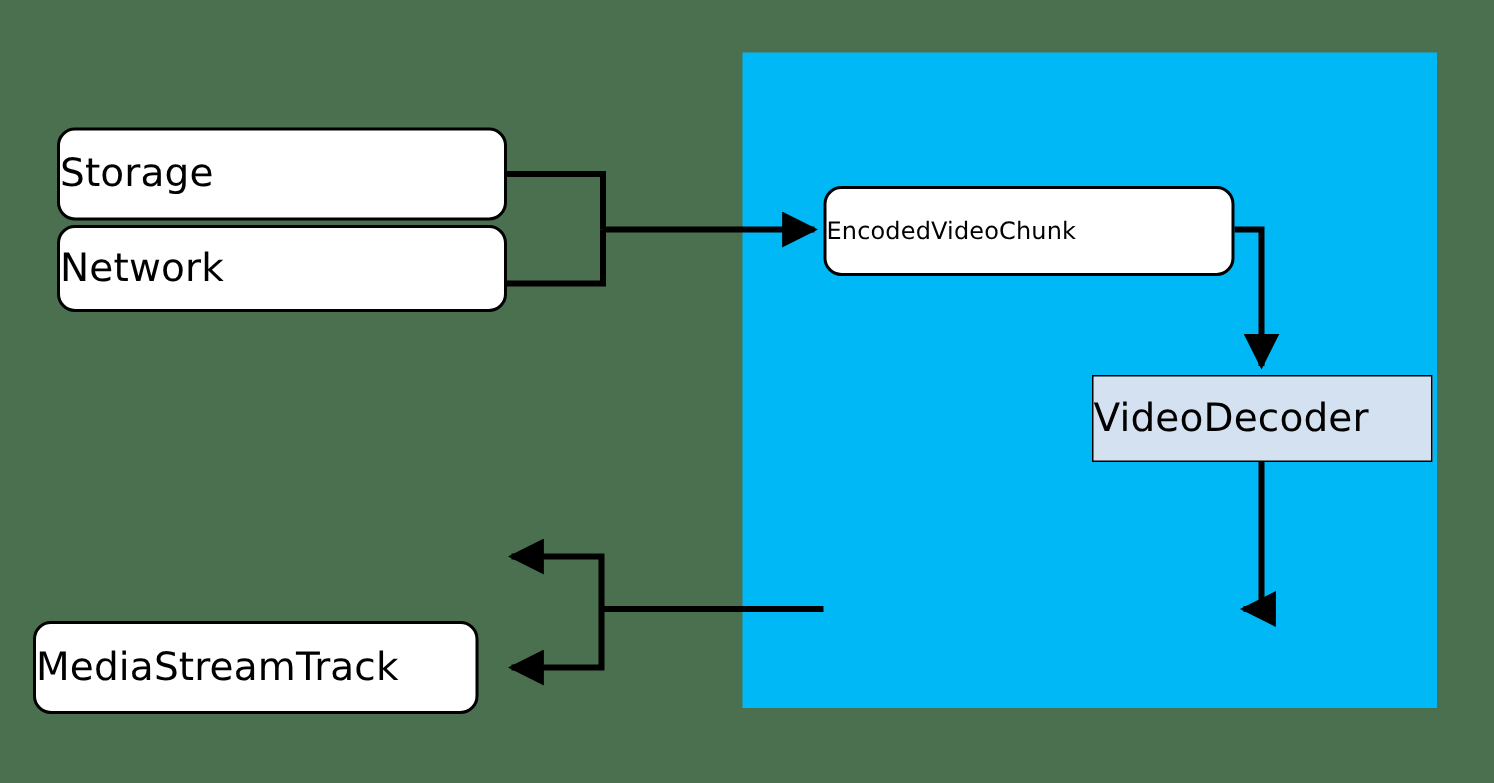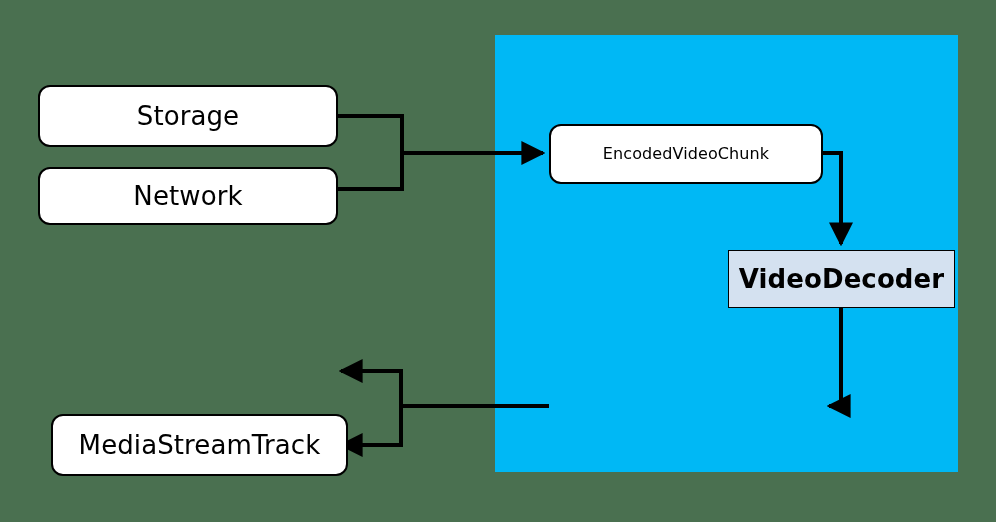--- a/index.html
+++ b/index.html
@@ -33,43 +33,42 @@
     top: 0;
     width: 996px;
     height: 522px;
     overflow: visible;
   }
   .node {
     position: absolute;
     box-sizing: border-box;
     display: flex;
     align-items: center;
-    justify-content: center;
     background: #ffffff;
     border: 2px solid #000000;
     border-radius: 12px;
     color: #000000;
     font-size: 26px;
     line-height: 1.1;
     letter-spacing: 0.1px;
     white-space: nowrap;
   }
   .node.sharp {
     border-radius: 0;
     border-width: 1.6px;
     background: #d4e1f0;
   }
   
   #node-storage          { left: 38px;  top: 85px;  width: 300px; height: 62px; }
-  #node-network          { left: 38px;  top: 167px; width: 300px; height: 58px; }
+  #node-network          { left: 38px;  top: 150px; width: 300px; height: 58px; }
   #node-canvas           { left: 38px;  top: 340px; width: 297px; height: 62px; }
-  #node-mediastreamtrack { left: 51px;  top: 414px; width: 297px; height: 62px; }
+  #node-mediastreamtrack { left: 22px;  top: 414px; width: 297px; height: 62px; }
   
   #node-encodedvideochunk { left: 549px; top: 124px; width: 274px; height: 60px; font-size: 16px; }
-  #node-videodecoder      { left: 728px; top: 250px; width: 227px; height: 58px; font-weight: bold; }
+  #node-videodecoder      { left: 728px; top: 250px; width: 227px; height: 58px; }
   #node-videoframe        { left: 549px; top: 375px; width: 274px; height: 62px; }
 </style>
 </head>
 <body>
 
 <div id="diagram">
 
   <div class="panel"></div>
 
   <svg class="connectors" viewBox="0 0 996 522" xmlns="http://www.w3.org/2000/svg">

